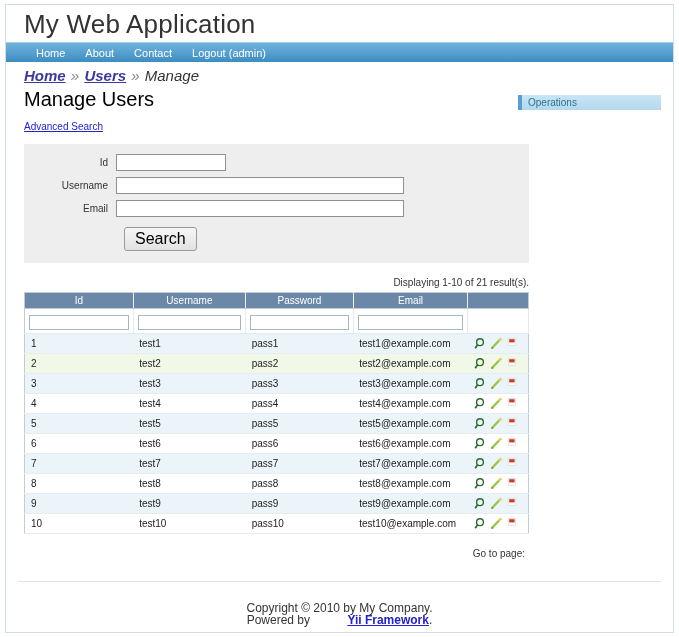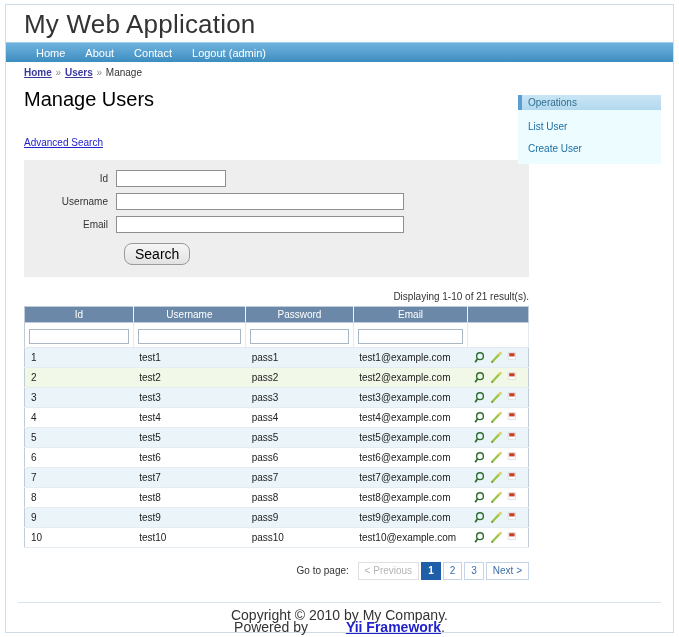--- a/index.html
+++ b/index.html
@@ -54,24 +54,25 @@
     color: #fff;
     text-decoration: none;
     font-size: 11px;
     padding: 2px 10px 3px 10px;
     line-height: 14px;
     white-space: nowrap;
   }
 
   
   #breadcrumbs {
-    font-size: 10px;
+    font-size: 15px;
     color: #333;
     padding: 5px 0 0 18px;
     height: 18px;
+    font-style: italic;
   }
   #breadcrumbs a { color: #3a3a9e; text-decoration: underline; font-weight: bold; }
   #breadcrumbs .sep { color: #888; padding: 0 1px; }
   #breadcrumbs .current { color: #333; }
 
   
   #body {
     position: relative;
     padding: 0 10px 0 18px;
   }
@@ -104,21 +105,21 @@
     font-size: 10px;
     color: #1b6ea5;
     text-decoration: none;
   }
 
   
   h1#page-title {
     font-size: 20px;
     font-weight: normal;
     color: #000;
-    margin: 8px 0 22px 0;
+    margin: 8px 0 6px 0;
     line-height: 22px;
   }
   #advanced-search-link {
     font-size: 10px;
     color: #2222cc;
     text-decoration: underline;
     display: inline-block;
     margin-bottom: 8px;
   }
 
@@ -149,24 +150,24 @@
     padding: 1px 3px;
     font-family: "Liberation Sans", sans-serif;
     outline: none;
   }
   .inp-id { width: 110px; }
   .inp-wide { width: 288px; }
   .form-row.submit-row { margin: 10px 0 0 0; }
   .form-row.submit-row .spacer { width: 100px; }
   button#search-button {
     font-family: "Liberation Sans", sans-serif;
-    font-size: 14px;
+    font-size: 16px;
     background: linear-gradient(to bottom, #f6f6f6 0%, #e2e2e2 100%);
     border: 1px solid #9a9a9a;
-    border-radius: 8px;
+    border-radius: 3px;
     padding: 2px 10px;
     color: #000;
     cursor: pointer;
   }
 
   
   #grid-wrap { width: 505px; margin-top: 14px; }
   .summary {
     font-size: 10px;
     color: #333;
@@ -268,23 +269,23 @@
   ul.pager li.disabled span {
     color: #b4b4b4;
     border-color: #e0e0e0;
     background: #fff;
   }
 
   
   #footer {
     margin: 22px 12px 0 12px;
     border-top: 1px solid #d6e3ec;
-    padding-top: 6px;
+    padding-top: 20px;
     text-align: center;
-    font-size: 14px;
+    font-size: 12px;
     color: #333;
     line-height: 12px;
   }
   #footer a { color: #2222cc; text-decoration: underline; font-weight: bold; margin-left: 34px; }
 </style>
 </head>
 <body>
 
 <div id="page">
  <div id="page-inner">
@@ -317,26 +318,20 @@
     <span class="sep">»</span>
     <span class="current">Manage</span>
   </div>
 
   <div id="body">
 
     <div id="sidebar">
       <div class="portlet">
         <div class="portlet-decoration">
           <div class="portlet-title">Operations</div>
-        </div>
-        <div class="portlet-content">
-          <ul>
-            <li><a href="#">List User</a></li>
-            <li><a href="#">Create User</a></li>
-          </ul>
         </div>
       </div>
     </div>
 
     <h1 id="page-title">Manage Users</h1>
     <a href="#" id="advanced-search-link">Advanced Search</a>
 
     <div id="search-form">
       <div class="form-row">
         <label>Id</label>
@@ -563,37 +558,20 @@
                       <rect x="2.2" y="1.6" width="7.2" height="6.8" fill="#ffffff" stroke="#d8d8d8" stroke-width="0.7"></rect>
                       <path d="M3.2 2.2 L8.6 2.2 L8.6 5.4 L3.2 5.4 Z" fill="#cc3b22"></path>
                       <text x="3.1" y="5.0" font-family="DejaVu Sans, sans-serif" font-size="4.2" fill="#ffffff"></text>
                     </svg></a></td>
               </tr>
             </tbody>
       </table>
 
       <div class="pager-wrap">
         <span class="pager-label">Go to page:</span>
-        <ul class="pager">
-          <li class="disabled">
-                <span>&lt; Previous</span>
-              </li>
-          <li class="selected">
-                <span>1</span>
-              </li>
-          <li>
-                <a href="#">2</a>
-              </li>
-          <li>
-                <a href="#">3</a>
-              </li>
-          <li>
-                <a href="#">Next &gt;</a>
-              </li>
-        </ul>
       </div>
     </div>
 
   </div>
 
   <div id="footer">
     <div>Copyright © 2010 by My Company.</div>
     <div><span>Powered by </span><a href="#">Yii Framework</a><span>.</span></div>
   </div>
 

